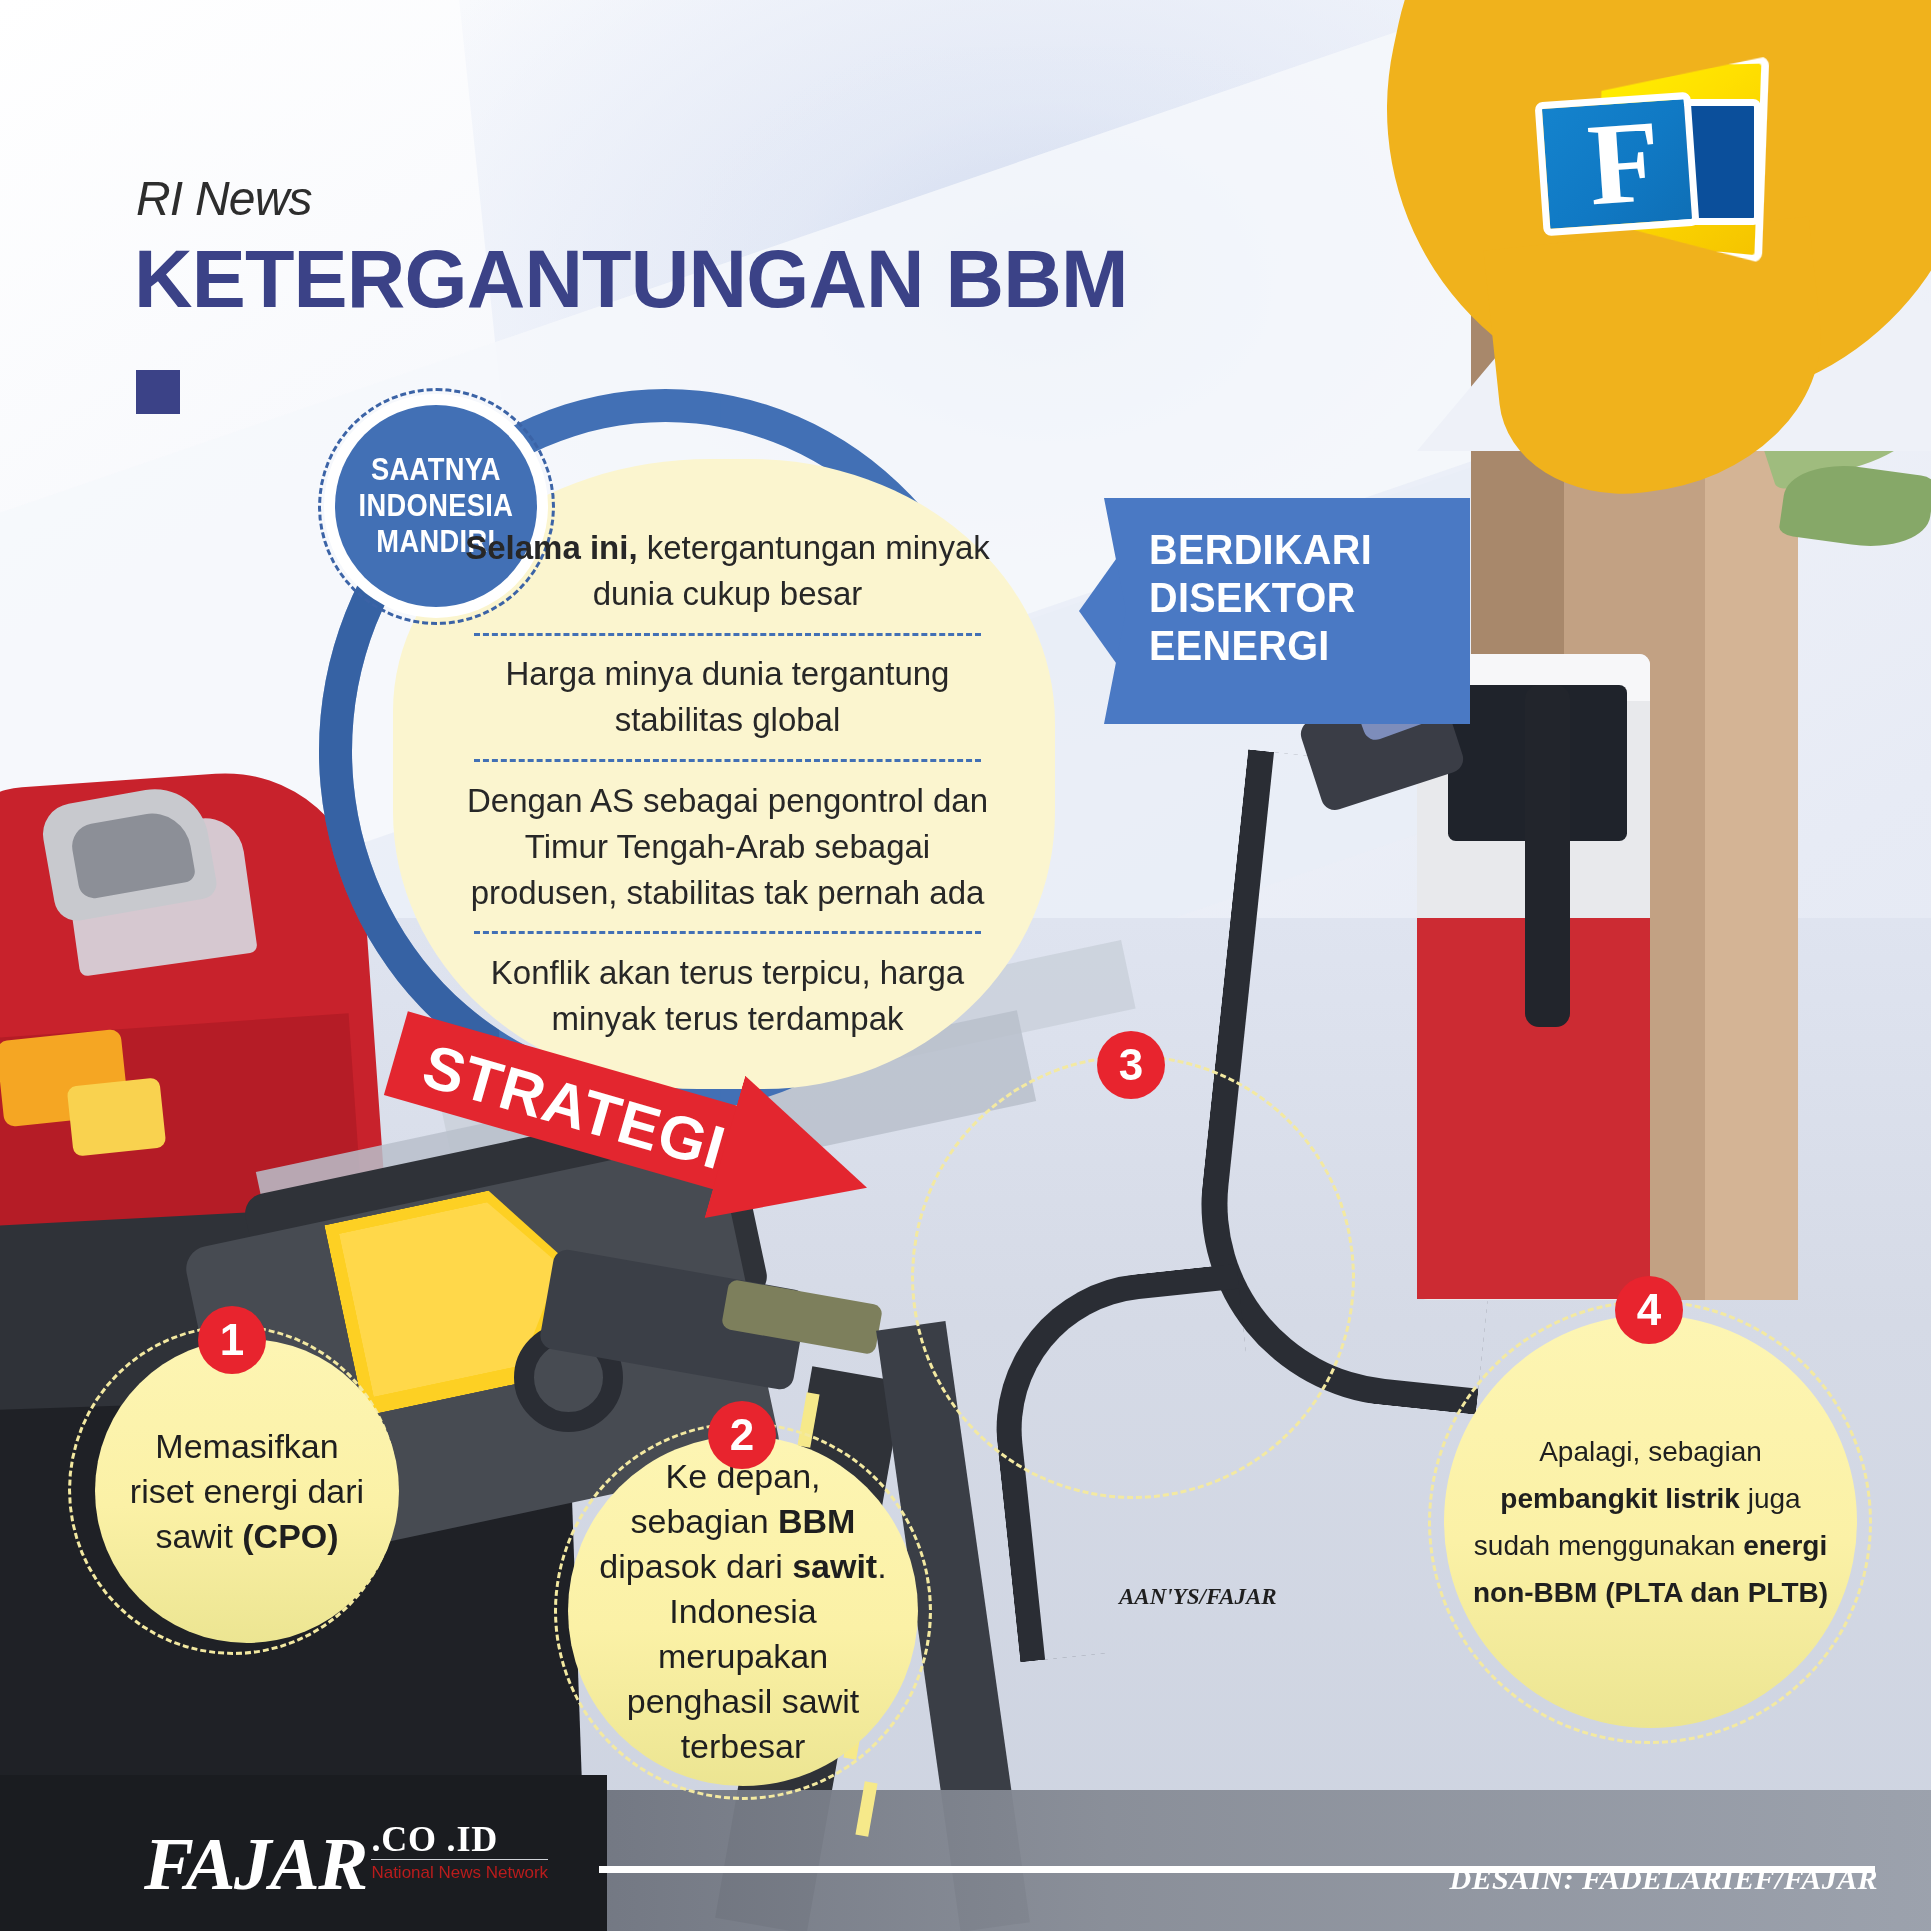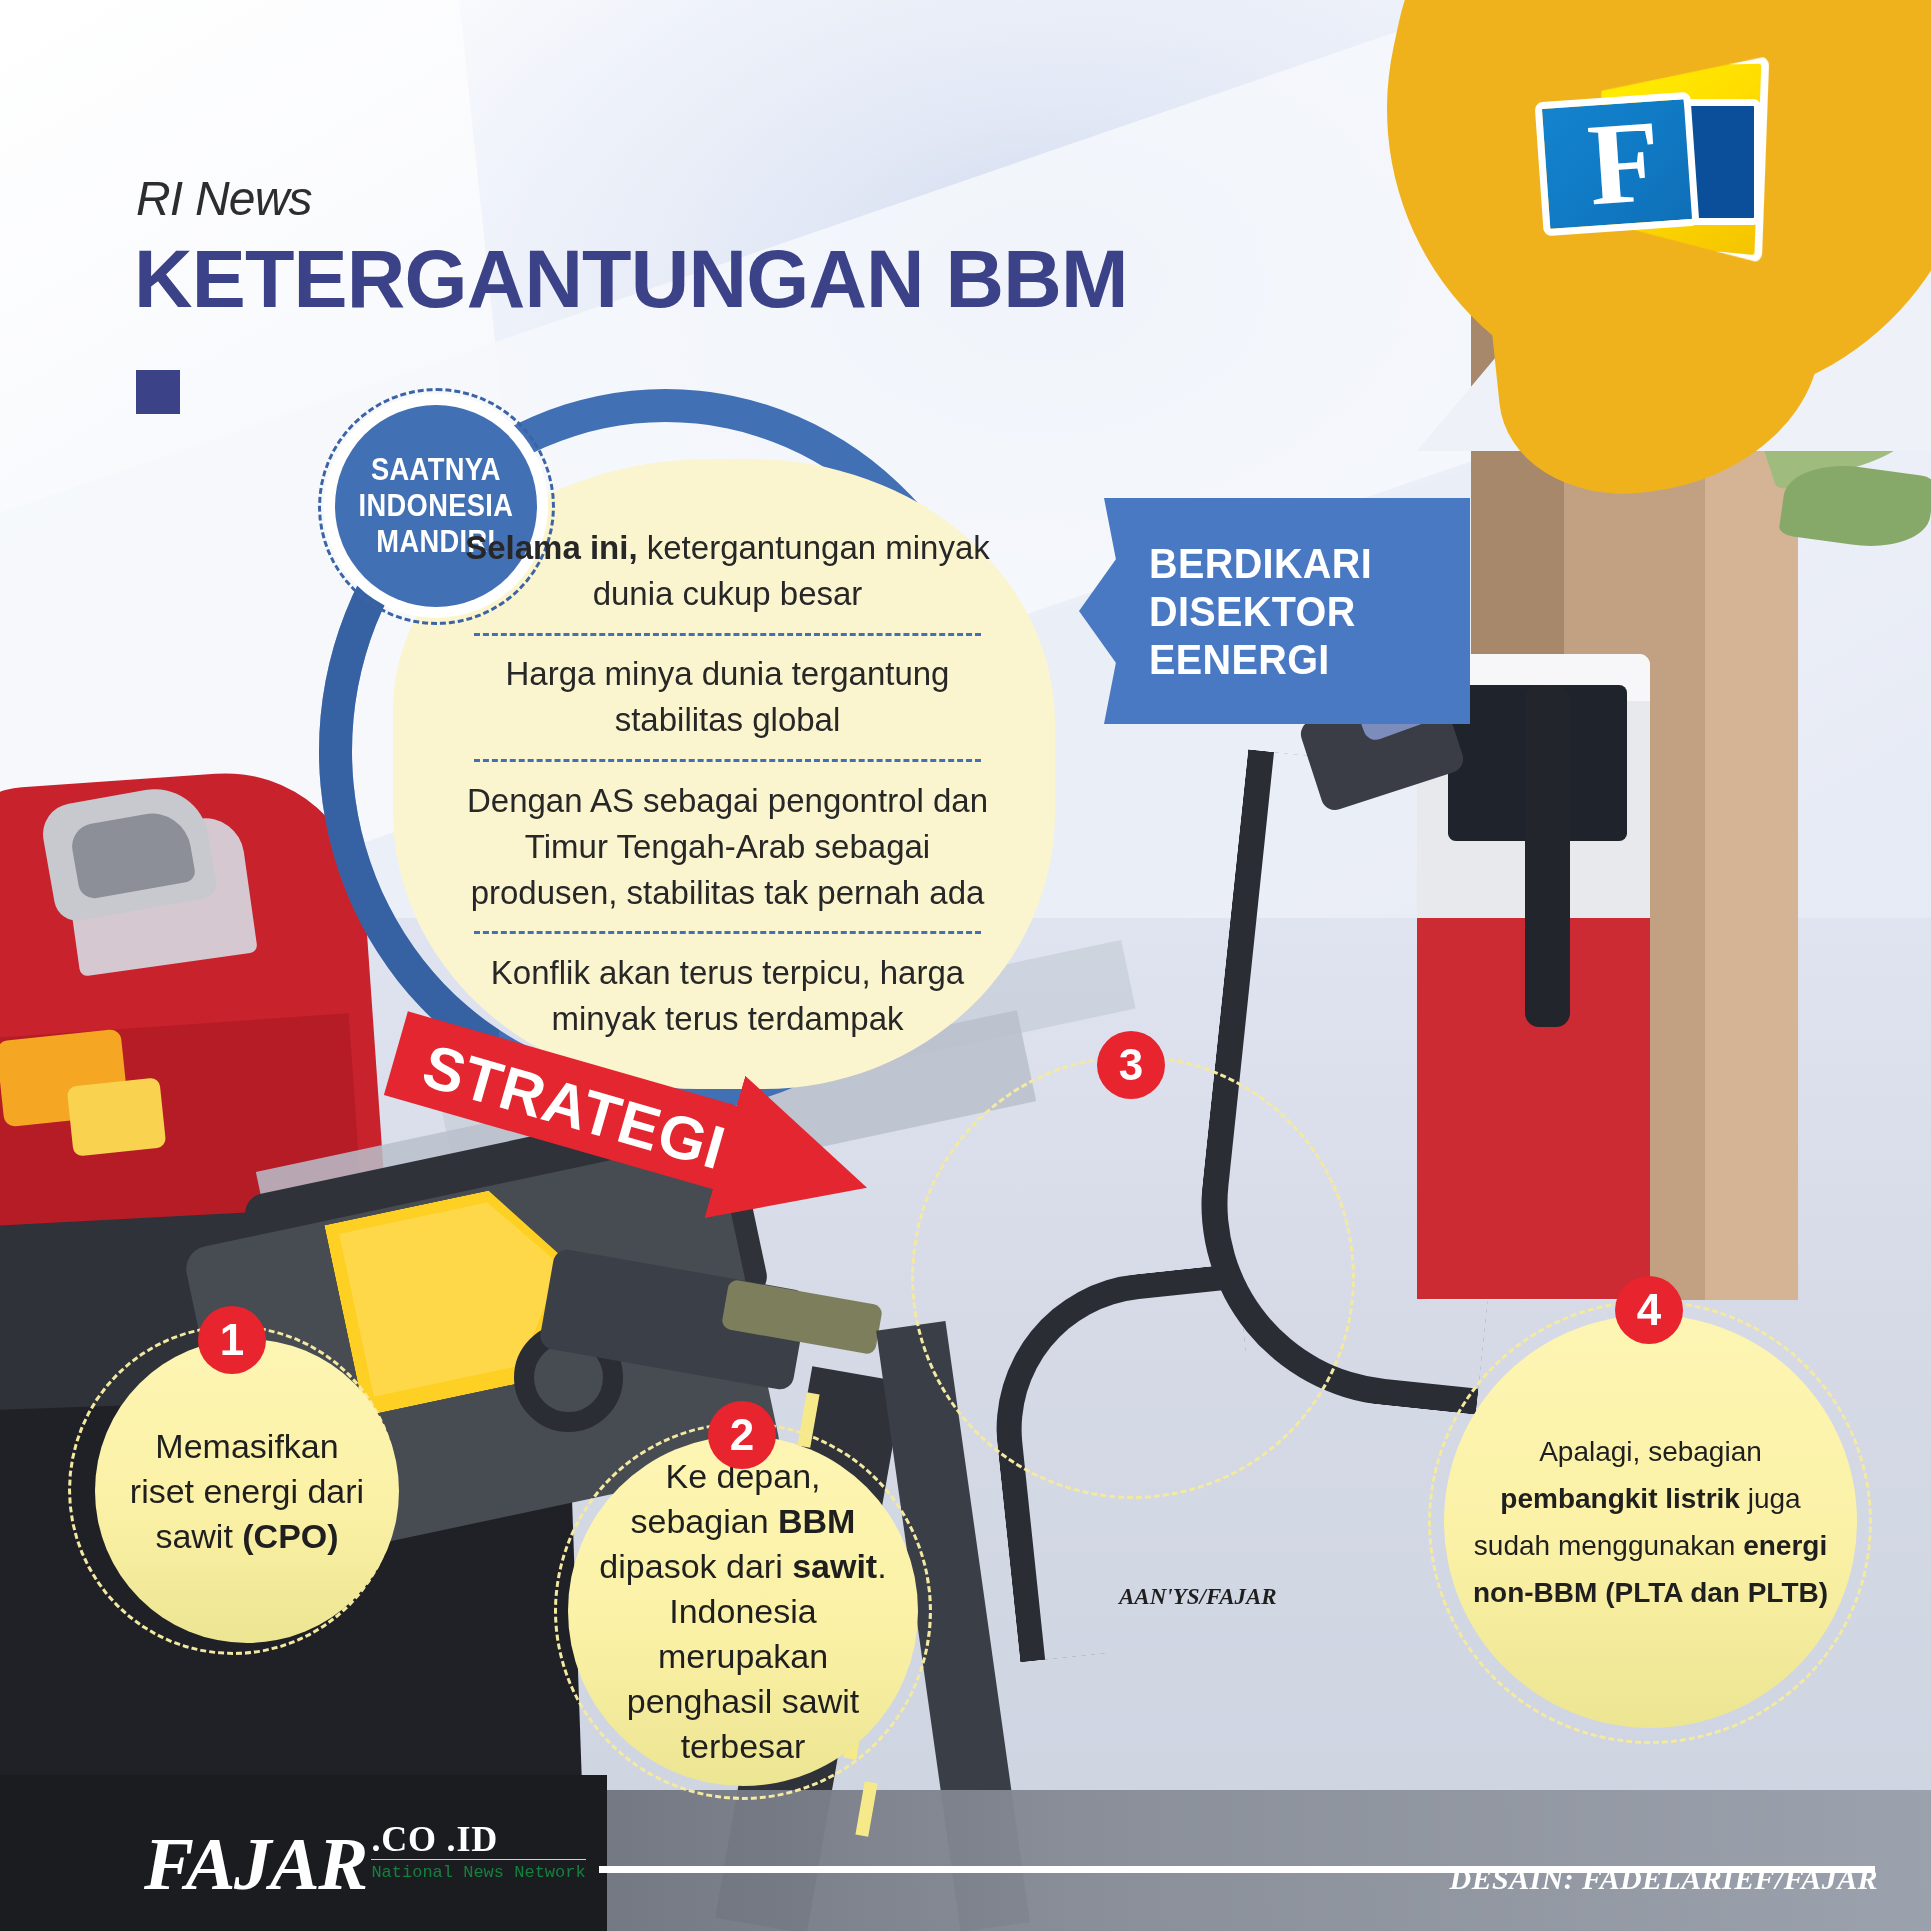--- a/index.html
+++ b/index.html
@@ -78,21 +78,21 @@
     border-radius:48% 46% 44% 46% / 40% 42% 44% 44%;z-index:3;}
   .cream-txt{position:absolute;left:420px;top:514px;width:615px;z-index:7;text-align:center;
     color:#272727;font-family:"Liberation Sans",sans-serif;}
   .cream-txt .blk{font-size:33px;line-height:46px;padding:11px 31px;}
   .cream-txt .blk b{font-weight:bold;}
   .dashsep{border-top:3.1px dashed #4270b5;margin:4.7px 54px;}
 
   
   .banner{position:absolute;left:1104px;top:498px;width:366px;height:226px;background:#4a79c4;z-index:8;
     clip-path:polygon(0% 0%,100% 0%,100% 100%,0% 100%,6% 50%);}
-  .banner-in{position:absolute;left:1104px;top:498px;width:366px;height:226px;z-index:9;
+  .banner-in{position:absolute;left:1104px;top:484px;width:366px;height:226px;z-index:9;
     display:flex;align-items:center;padding-left:45px;}
   .banner-txt{color:#fff;font-weight:bold;font-size:43px;line-height:48px;letter-spacing:0.4px;
     transform:scaleX(.92);transform-origin:left center;font-family:"Liberation Sans",sans-serif;}
   .banner-notch{position:absolute;left:1079px;top:545px;width:47px;height:132px;background:#4a79c4;z-index:7;
     clip-path:polygon(100% 0%,100% 100%,0% 50%);}
 
   
   .tree{position:absolute;left:1448px;top:257px;width:483px;height:1043px;overflow:hidden;}
   .trunk{position:absolute;left:23px;top:0;width:327px;height:1043px;background:#c2a183;
     border-radius:31px 47px 0 0;}
@@ -205,21 +205,21 @@
     font-style:italic;font-weight:bold;font-size:23px;color:#1f1f1f;z-index:25;}
   .footer-dark{position:absolute;left:0;top:1775px;width:607px;height:157px;background:#1a1c20;}
   .footer-grey{position:absolute;left:545px;top:1790px;width:1401px;height:142px;
     background:linear-gradient(90deg,#6d727d 0%,#878c96 40%,#9aa0ab 100%);opacity:.96;}
   .fajar{position:absolute;left:144px;top:1821px;z-index:30;display:flex;align-items:flex-start;}
   .fajar-main{font-family:"Liberation Serif",serif;font-weight:bold;font-style:italic;font-size:75px;
     color:#fff;letter-spacing:-1.6px;}
   .fajar-sub{margin-left:4.7px;margin-bottom:15.6px;}
   .fajar-coid{font-family:Liberation Serif, serif;font-weight:bold;font-size:36px;color:#fff;
     letter-spacing:0.8px;line-height:36px;}
-  .fajar-nnn{font-size:17px;color:#15803d;font-family:Liberation Mono, monospace;
+  .fajar-nnn{font-size:17px;color:#b91c1c;font-family:Liberation Sans, sans-serif;
     border-top:1.6px solid #cfd2d8;padding-top:3.1px;margin-top:1.6px;}
   .rule{position:absolute;left:599px;top:1866px;width:1276px;height:7px;background:#fff;z-index:30;}
   .desain{position:absolute;right:54px;top:1862px;font-family:"Liberation Serif",serif;font-style:italic;
     font-weight:bold;font-size:30px;color:#ffffff;z-index:31;letter-spacing:0.4px;}
 </style>
 </head>
 <body>
 
 <div id="stage">
 

